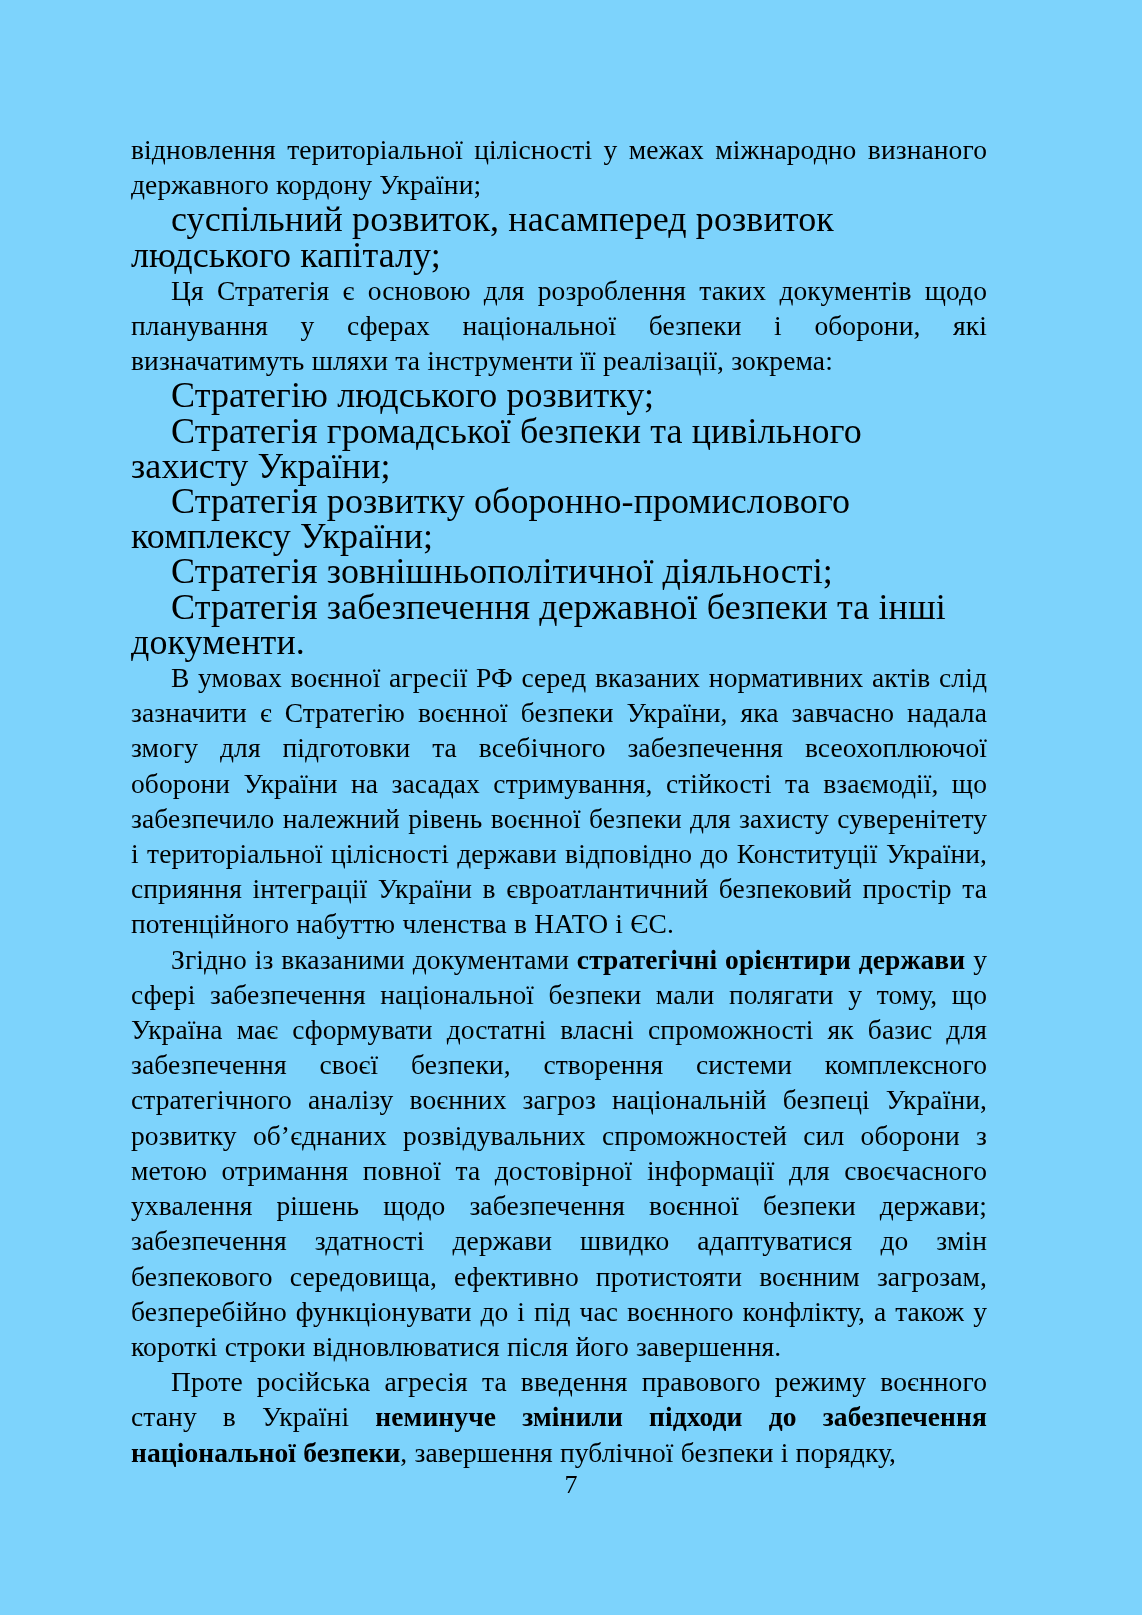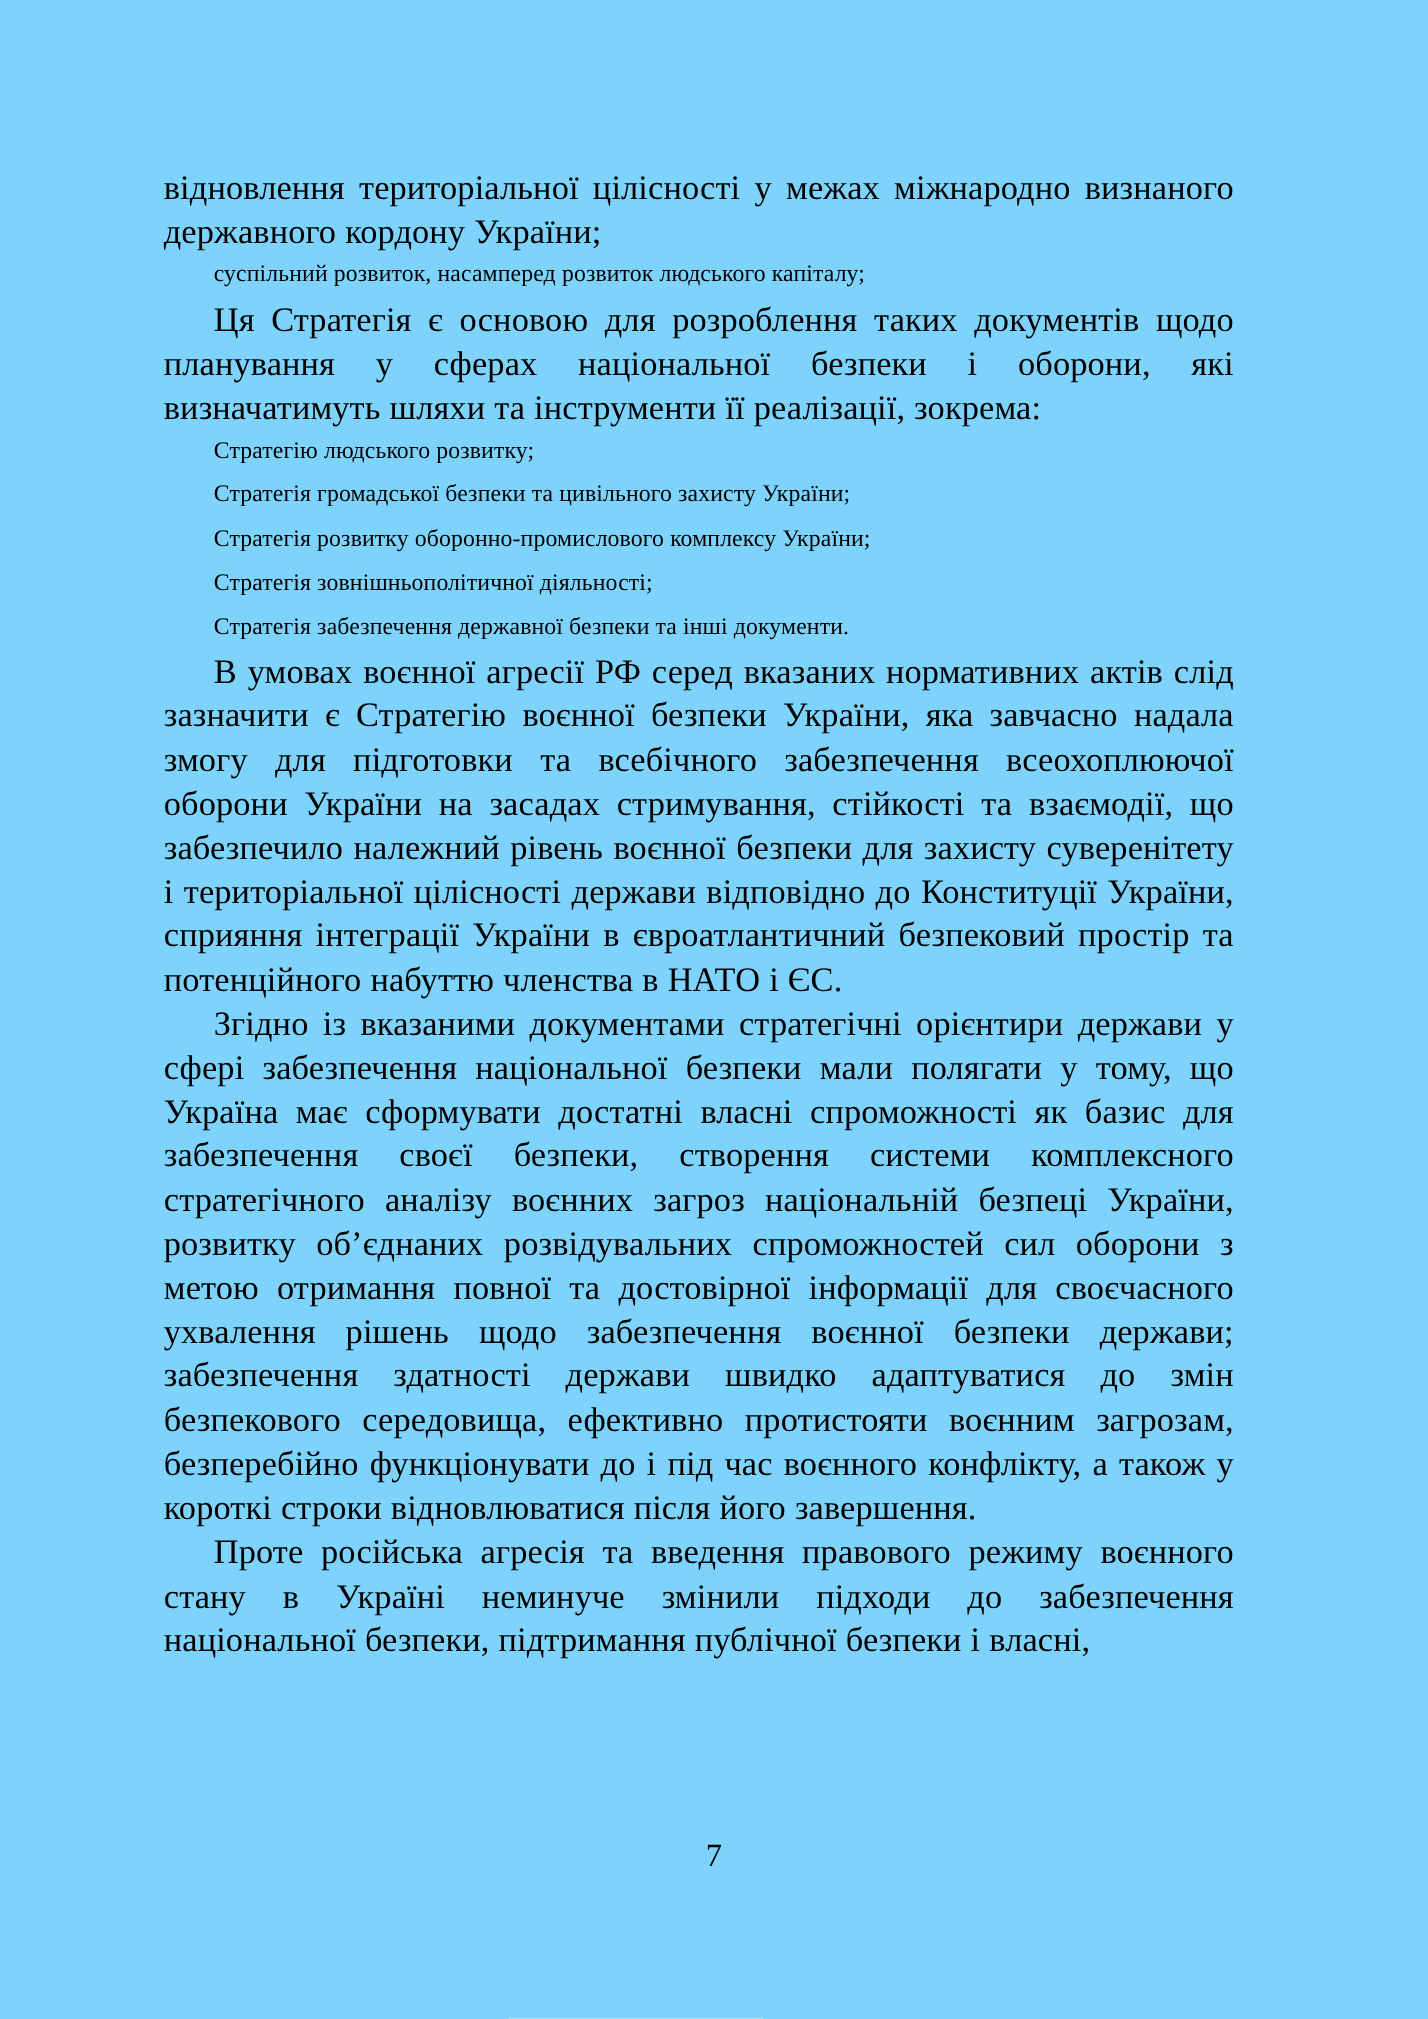--- a/index.html
+++ b/index.html
@@ -35,31 +35,31 @@
     text-justify: inter-word;
     letter-spacing: 0.1px;
     word-spacing: 0.2px;
   }
   p.para.indent {
     text-indent: 40px;
   }
   
   p.line {
     margin: 0;
-    font-size: 19px;
+    font-size: 36px;
     line-height: 35.2px;
     text-align: left;
     text-indent: 40px;
     letter-spacing: 0.1px;
   }
   p.line.indent-wide {
     text-indent: 44px;
   }
   b.strong {
-    font-weight: normal;
+    font-weight: bold;
   }
   .page-number {
     position: absolute;
     left: 0;
     top: 1470px;
     width: 1142px;
     text-align: center;
     font-size: 26px;
     line-height: 30px;
     font-family: "Liberation Serif", "DejaVu Serif", serif;
@@ -89,19 +89,19 @@
     <p class="line">Стратегія розвитку оборонно-промислового комплексу України;</p>
 
     <p class="line">Стратегія зовнішньополітичної діяльності;</p>
 
     <p class="line">Стратегія забезпечення державної безпеки та інші документи.</p>
 
     <p class="para indent">В умовах воєнної агресії РФ серед вказаних нормативних актів слід зазначити є Стратегію воєнної безпеки України, яка завчасно надала змогу для підготовки та всебічного забезпечення всеохоплюючої оборони України на засадах стримування, стійкості та взаємодії, що забезпечило належний рівень воєнної безпеки для захисту суверенітету і територіальної цілісності держави відповідно до Конституції України, сприяння інтеграції України в євроатлантичний безпековий простір та потенційного набуттю членства в НАТО і ЄС.</p>
 
     <p class="para indent"><span>Згідно із вказаними документами </span><b class="strong">стратегічні орієнтири держави</b><span> у сфері забезпечення національної безпеки мали полягати у тому, що Україна має сформувати достатні власні спроможності як базис для забезпечення своєї безпеки, створення системи комплексного стратегічного аналізу воєнних загроз національній безпеці України, розвитку об’єднаних розвідувальних спроможностей сил оборони з метою отримання повної та достовірної інформації для своєчасного ухвалення рішень щодо забезпечення воєнної безпеки держави; забезпечення здатності держави швидко адаптуватися до змін безпекового середовища, ефективно протистояти воєнним загрозам, безперебійно функціонувати до і під час воєнного конфлікту, а також у короткі строки відновлюватися після його завершення.</span></p>
 
-    <p class="para indent"><span>Проте російська агресія та введення правового режиму воєнного стану в Україні </span><b class="strong">неминуче змінили підходи до забезпечення національної безпеки</b><span>, підтримання публічної безпеки і власні,</span></p>
+    <p class="para indent"><span>Проте російська агресія та введення правового режиму воєнного стану в Україні </span><b class="strong">неминуче змінили підходи до забезпечення національної безпеки</b><span>, завершення публічної безпеки і порядку,</span></p>
 
   </div>
 
   <div class="page-number">7</div>
 
 </div>
 
 </body></html>

